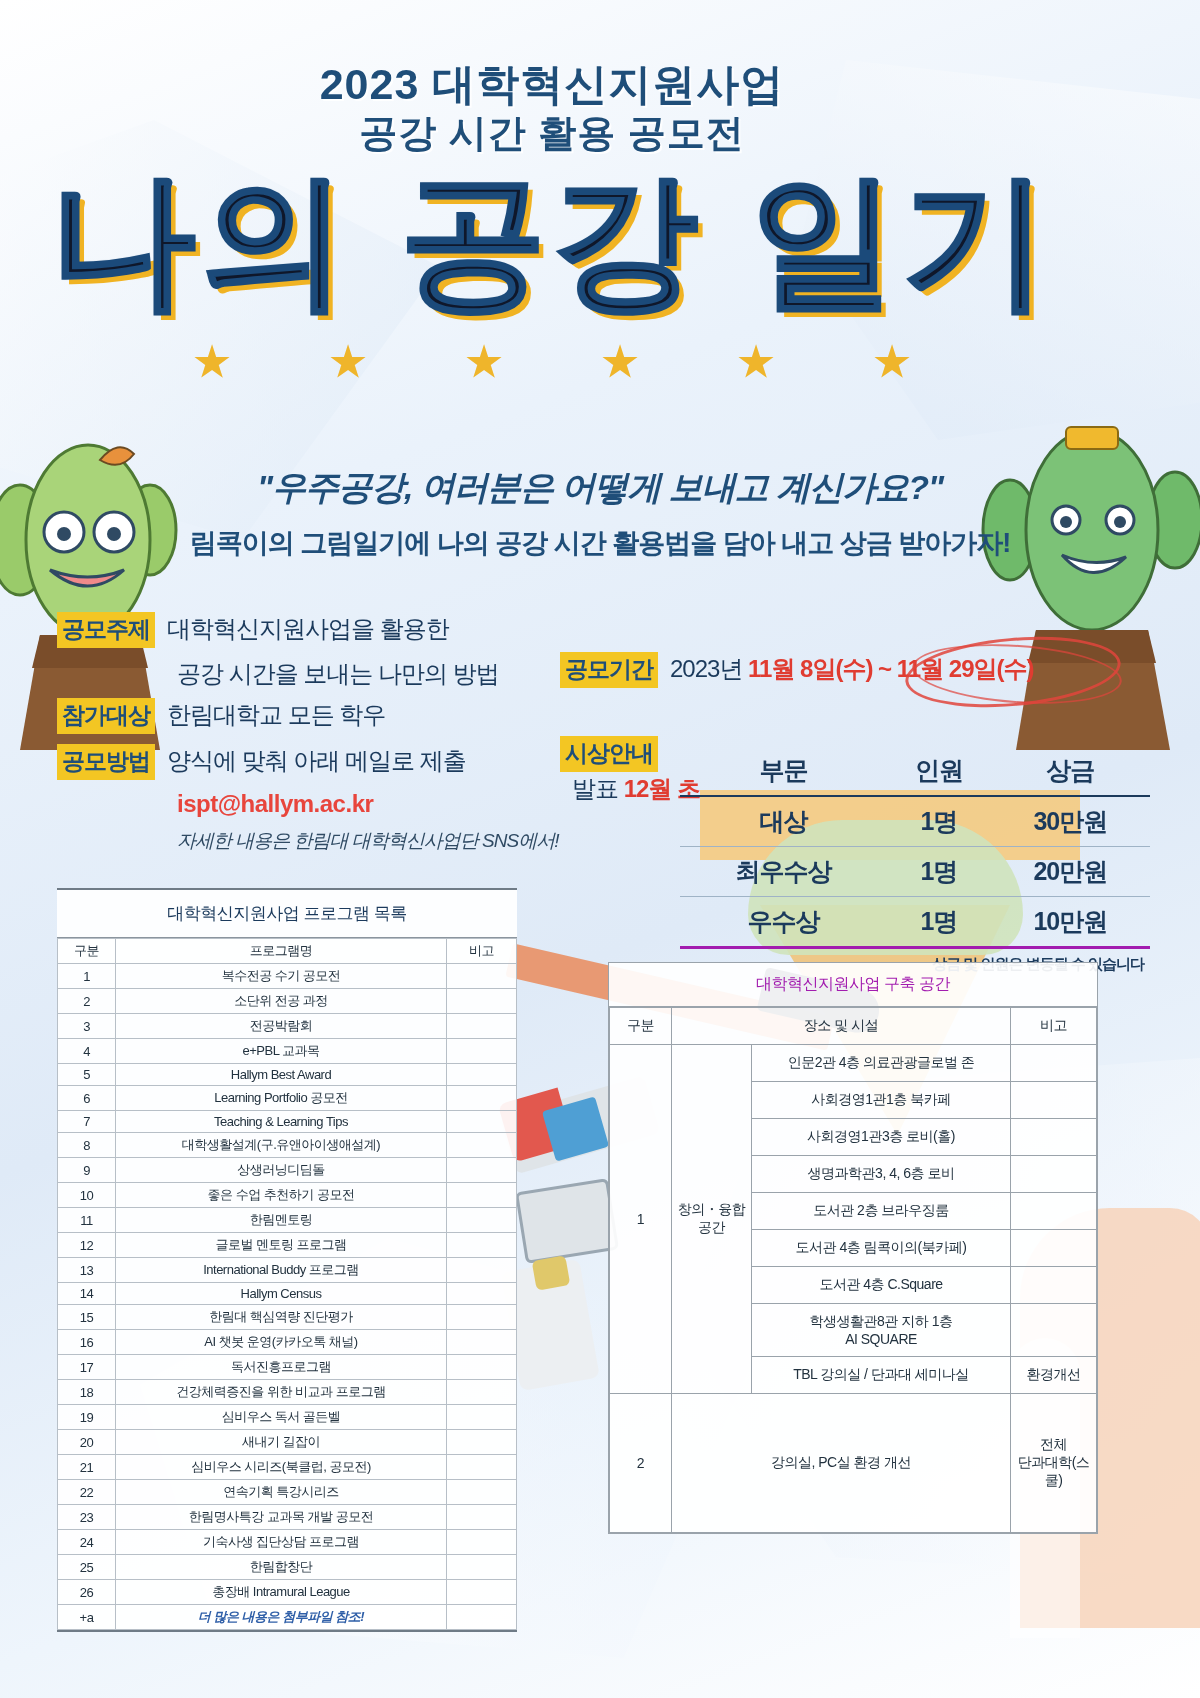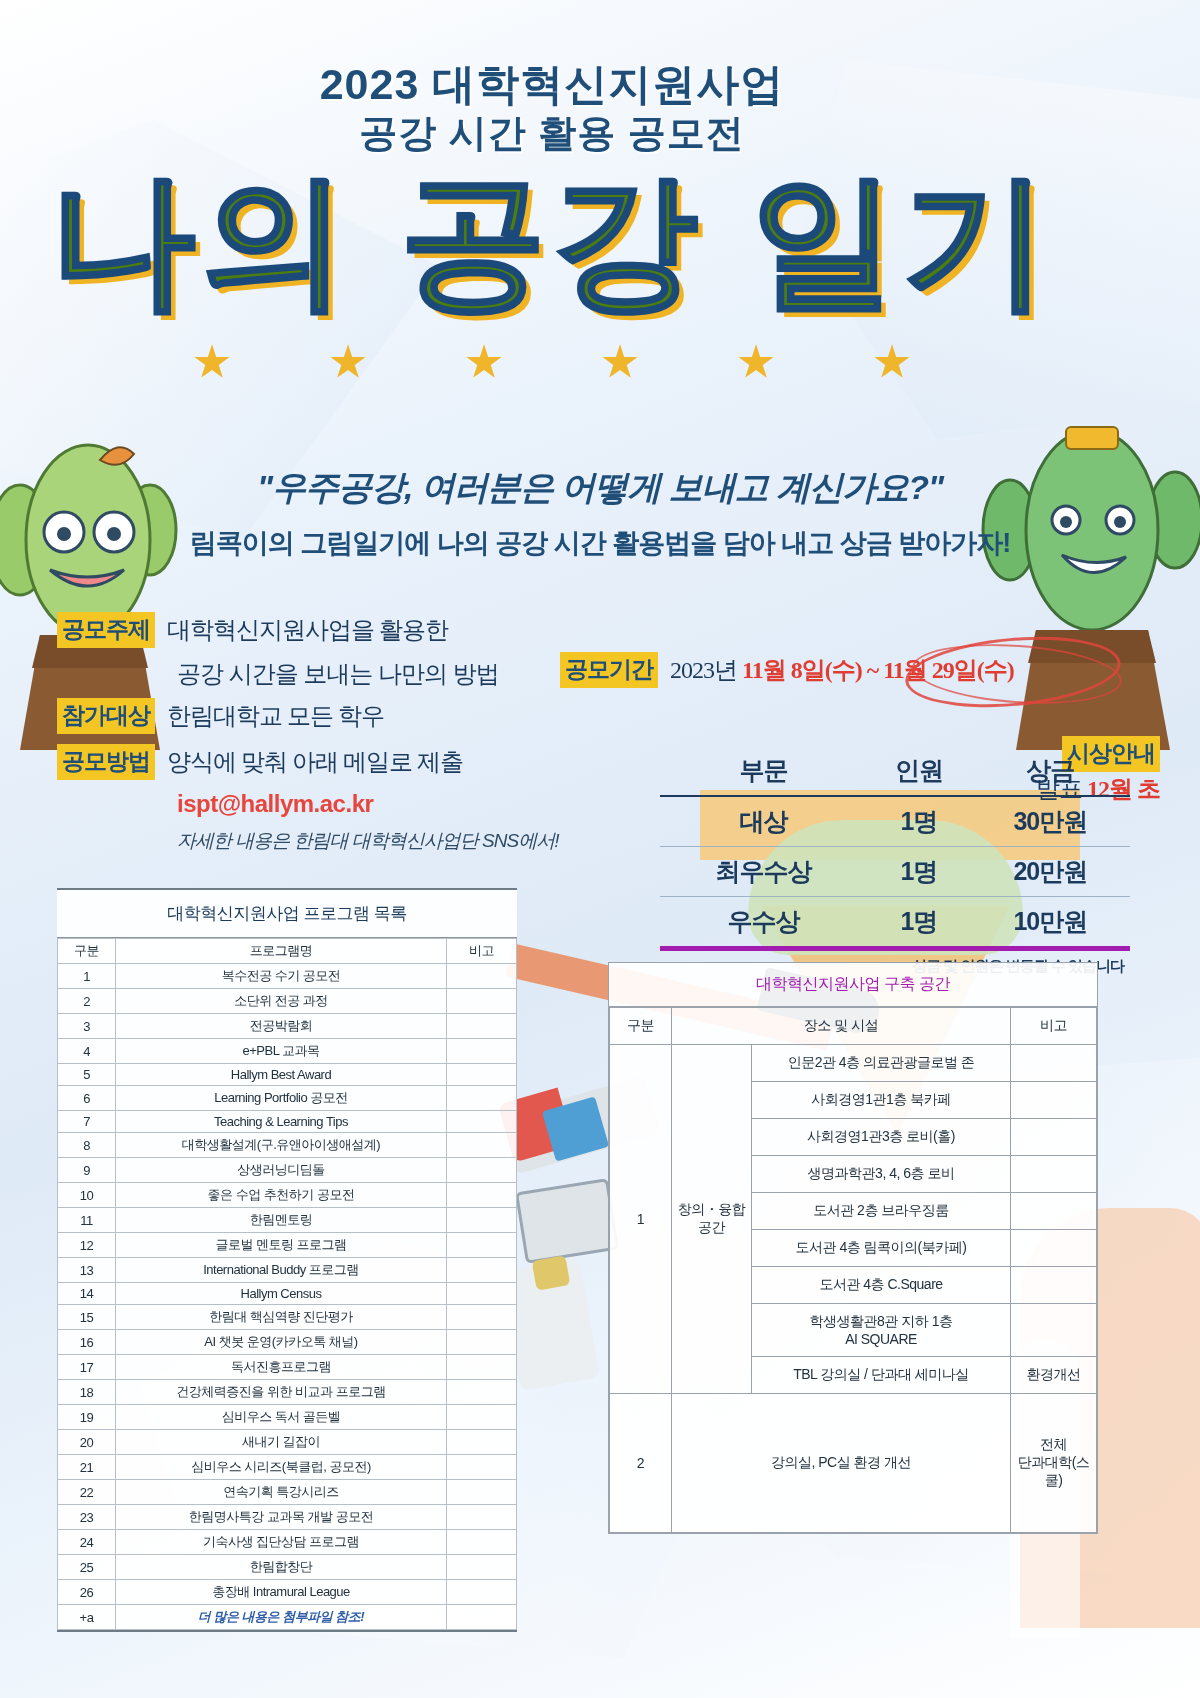--- a/index.html
+++ b/index.html
@@ -57,21 +57,21 @@
   }
   .head-line1 { font-size: 43px; line-height: 1.12; }
   .head-line2 { font-size: 38px; line-height: 1.35; }
 
   .big-title {
     margin-top: 12px;
     font-size: 146px;
     font-weight: bold;
     letter-spacing: 6px;
     line-height: .96;
-    color: #4d7c0f;
+    color: #0f172a;
     -webkit-text-stroke: 3px #1b4a7a;
     text-shadow:
       6px 6px 0 #f0b323,
       0 0 2px #1b4a7a;
   }
 
   .stars {
     margin-top: 22px;
     display: flex;
     justify-content: center;
@@ -113,23 +113,22 @@
   }
   .info-right {
     position: absolute;
     left: 560px;
     top: 612px;
     width: 600px;
     margin-top: 40px;
   }
   .info-row {
     display: flex;
-    align-items: flex-end;
+    align-items: flex-start;
     margin-bottom: 10px;
-    font-family: Liberation Serif, serif;
   }
   .tag {
     background: #f3c623;
     color: #1f4e79;
     font-weight: bold;
     font-size: 23px;
     padding: 2px 5px 3px 5px;
     white-space: nowrap;
     letter-spacing: -1px;
   }
@@ -186,21 +185,21 @@
     border: 2px solid #e0453c;
     border-radius: 50%;
     transform: rotate(4deg);
     opacity: .7;
     pointer-events: none;
   }
 
   
   .prize {
     position: absolute;
-    left: 660px;
+    left: 680px;
     top: 748px;
     width: 470px;
   }
   .prize table {
     width: 100%;
     border-collapse: collapse;
   }
   .prize th {
     font-size: 25px;
     color: #1b3a5c;
@@ -211,21 +210,21 @@
   }
   .prize td {
     font-size: 25px;
     color: #1b3a5c;
     font-weight: bold;
     text-align: center;
     padding: 8px 0;
     border-bottom: 1px solid #9fb3c6;
     letter-spacing: -1px;
   }
-  .prize tr:last-child td { border-bottom: 5px solid #a21caf; }
+  .prize tr:last-child td { border-bottom: 3px solid #a21caf; }
   .prize-note {
     margin-top: 6px;
     text-align: right;
     font-size: 15px;
     color: #1b3a5c;
     font-weight: bold;
     letter-spacing: -1px;
     padding-right: 6px;
   }
 

